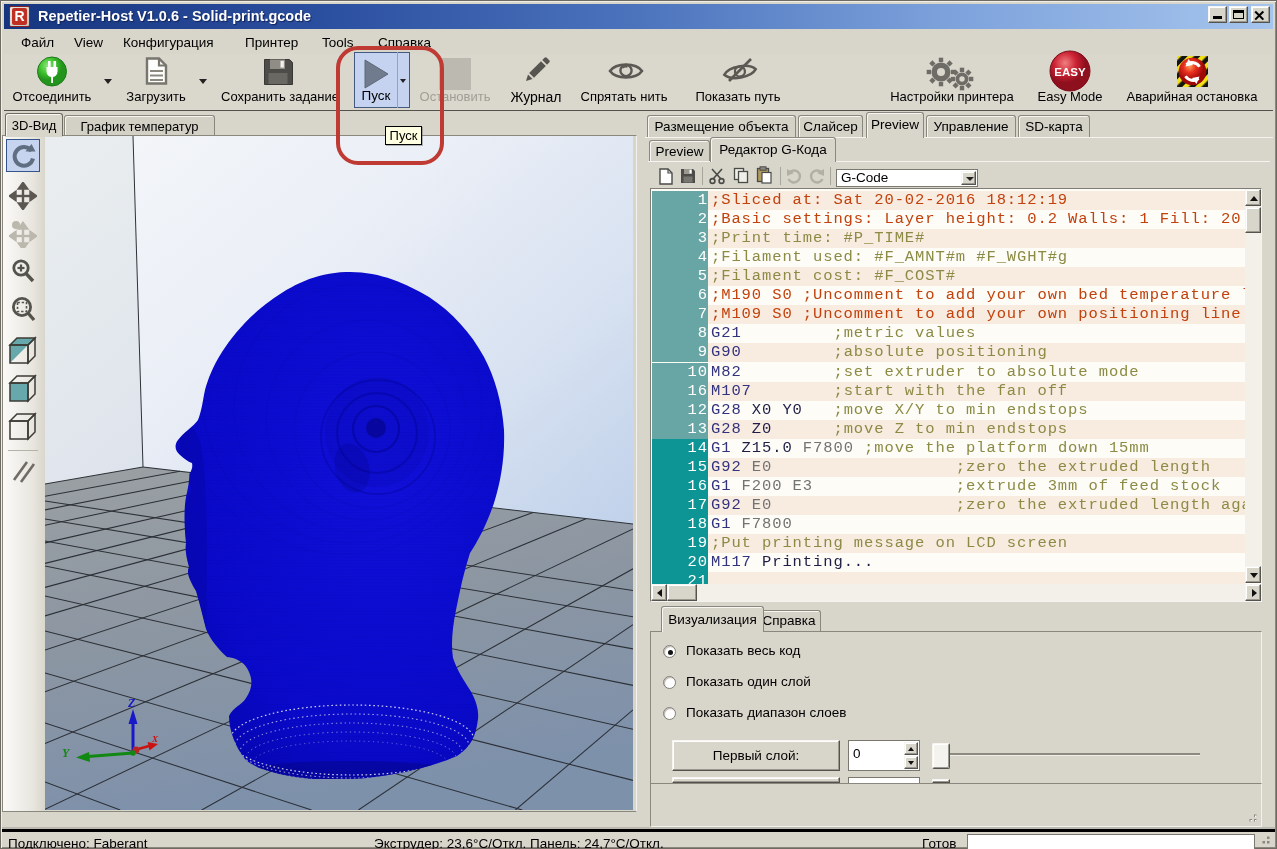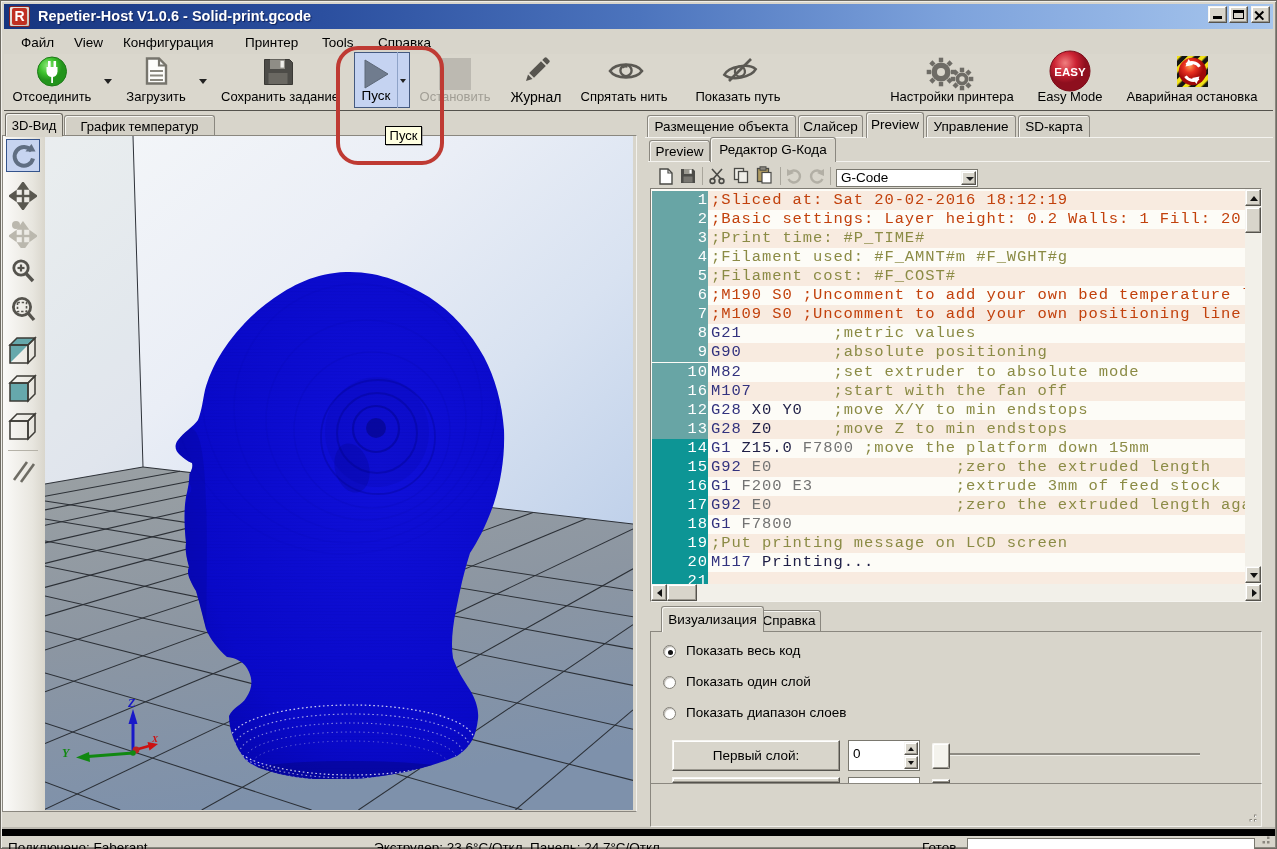--- a/index.html
+++ b/index.html
@@ -458,21 +458,21 @@
         <rect x="9" y="4.5" width="2.5" height="2.5"></rect>
         <rect x="4.5" y="9" width="2.5" height="2.5"></rect>
       </g>
       <g fill="#fff">
         <rect x="10" y="10" width="1.5" height="1.5"></rect>
         <rect x="10" y="5.5" width="1.5" height="1.5"></rect>
         <rect x="5.5" y="10" width="1.5" height="1.5"></rect>
       </g>
     </svg>
 </div>
-<div class="abs" style="left:2px;top:829px;width:1273px;height:18px;background:#d8d5cb;border-top:7px solid #000000;box-shadow:0 -2px 0 #bcb9b0;padding-left:8px;">
+<div class="abs" style="left:2px;top:829px;width:1273px;height:18px;background:#d8d5cb;border-top:3px solid #000000;box-shadow:0 -2px 0 #bcb9b0;padding-left:8px;">
 <div class="abs" style="left:6px;top:4px;font-size:13.5px;">Подключено: Faberant</div>
 <div class="abs" style="left:372px;top:4px;font-size:13.5px;">Экструдер: 23,6°С/Откл. Панель: 24,7°С/Откл.</div>
 <div class="abs" style="left:920px;top:4px;font-size:13.5px;">Готов</div>
 <div class="abs" style="left:965px;top:2px;width:288px;height:17px;background:#fff;border:1px solid #7a786f;"></div>
 <svg class="abs" style="right:4px;bottom:2px;" width="13" height="13" viewBox="0 0 13 13">
       <g fill="#8a877f">
         <rect x="9" y="9" width="2.5" height="2.5"></rect>
         <rect x="9" y="4.5" width="2.5" height="2.5"></rect>
         <rect x="4.5" y="9" width="2.5" height="2.5"></rect>
       </g>

